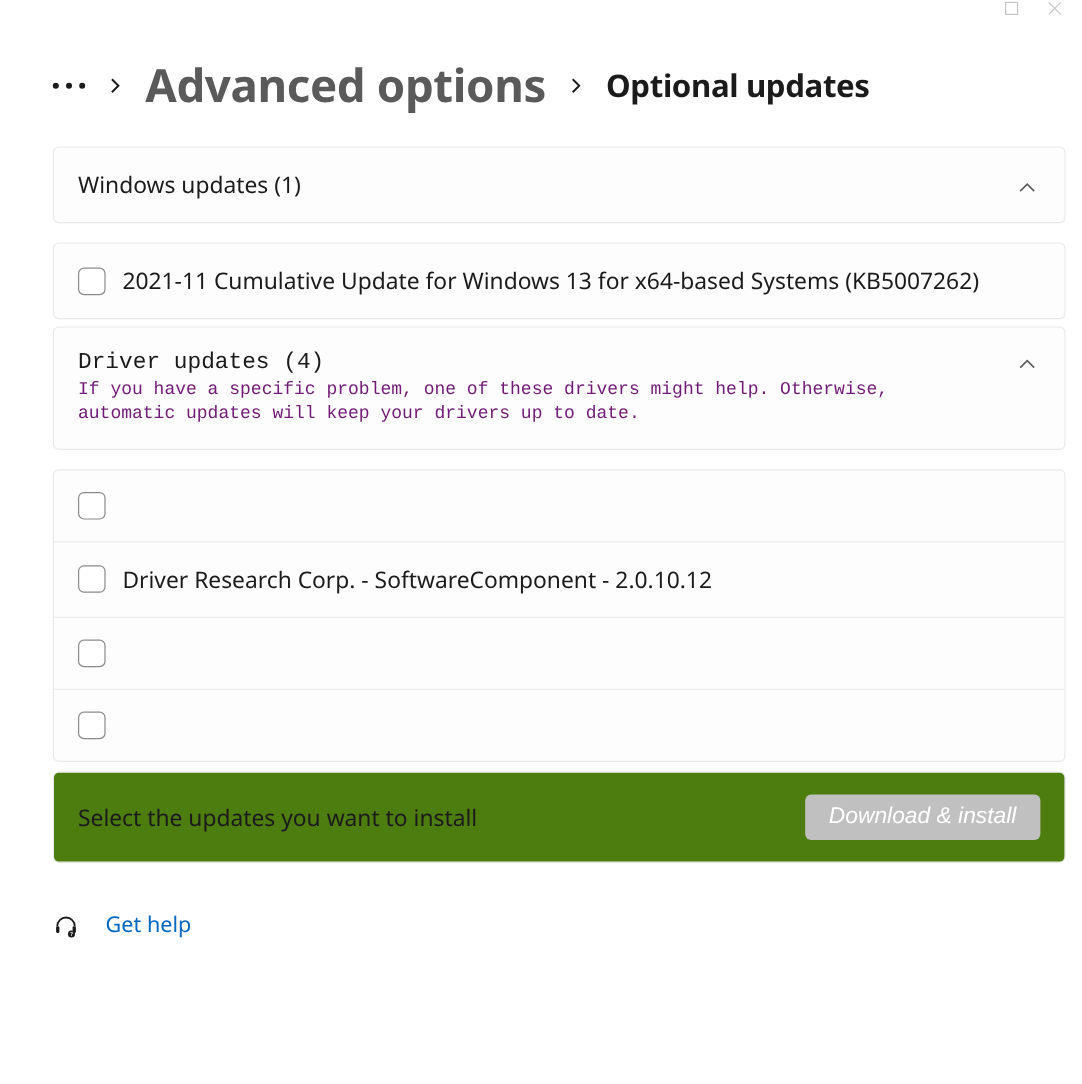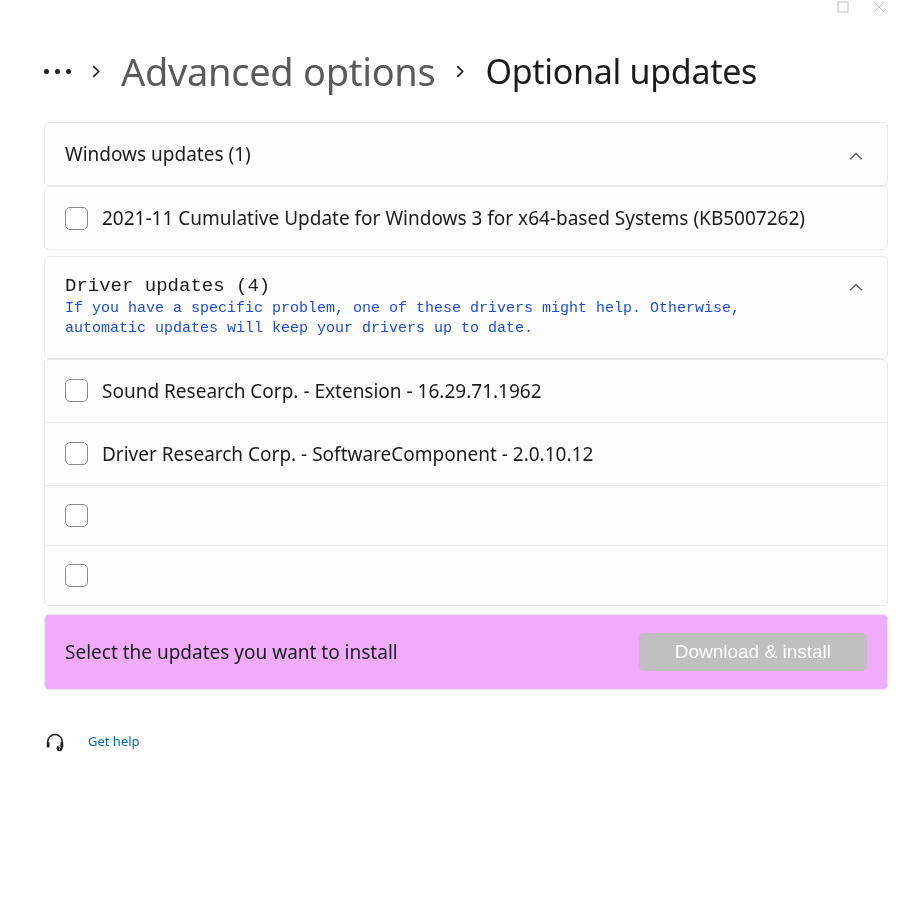--- a/index.html
+++ b/index.html
@@ -45,52 +45,52 @@
     background: #1b1b1b;
   }
   .chevron {
     width: 14px; height: 14px;
     display: inline-flex;
     align-items: center; justify-content: center;
     color: #1b1b1b;
   }
   .crumb-link {
     font-size: 38px;
-    font-weight: 400;
+    font-weight: 700;
     color: #5a5a5a;
     letter-spacing: -0.3px;
   }
   .crumb-current {
-    font-size: 34px;
-    font-weight: 400;
+    font-size: 26px;
+    font-weight: 700;
     color: #1b1b1b;
     letter-spacing: -0.3px;
   }
   .card {
     background: #fdfdfd;
     border: 1px solid #e9e9e9;
     border-radius: 5px;
-    margin-bottom: 0;
+    margin-bottom: 16px;
   }
   .group-header {
     padding: 18px 22px 18px 20px;
     display: flex;
     align-items: flex-start;
     gap: 12px;
     cursor: pointer;
   }
   .group-header .title-block { flex: 1; }
   .group-title {
     font-size: 19px;
     font-weight: 400;
     color: #1b1b1b;
   }
   .group-sub {
     font-size: 15px;
-    color: #1d4ed8;
+    color: #701a75;
     margin-top: 2px;
     line-height: 1.35;
     max-width: 720px;
   }
   .chevron-up {
     width: 16px; height: 16px;
     margin-top: 6px;
     color: #5e5e5e;
   }
   .item-list {
@@ -112,56 +112,57 @@
     border: 1.5px solid #8a8a8a;
     border-radius: 5px;
     background: #fff;
     flex-shrink: 0;
   }
   .item-label {
     font-size: 19px;
     color: #1b1b1b;
   }
   .footer-card {
-    background: #f0abfc;
+    background: #4d7c0f;
     border: 1px solid #e9e9e9;
     border-radius: 5px;
     padding: 18px 20px;
     display: flex;
     align-items: center;
     margin-top: 8px;
   }
   .footer-text {
     flex: 1;
     font-size: 19px;
     color: #1b1b1b;
   }
   .download-btn {
     background: #c0c0c0;
     color: #ffffff;
     font-size: 19px;
     border: none;
     border-radius: 5px;
-    padding: 8px 36px;
+    padding: 8px 20px;
     cursor: default;
+    font-style: italic;
   }
   .help-row {
     display: flex;
     align-items: center;
     gap: 22px;
     padding: 40px 0 0 0;
   }
   .help-icon {
     width: 22px; height: 22px;
     position: relative;
     color: #1b1b1b;
   }
   .help-link {
     color: #0067c0;
-    font-size: 13px;
+    font-size: 18px;
     text-decoration: none;
   }
 </style>
 </head>
 <body>
 
 <div class="window-controls">
   <div class="window-btn">
     <svg viewBox="0 0 12 12" width="12" height="12">
         <rect x="1" y="1" width="10" height="10" fill="none" stroke="currentColor" stroke-width="1"></rect>
@@ -204,41 +205,40 @@
       <span class="chevron-up">
         <svg viewBox="0 0 12 12" width="14" height="14">
             <path d="M1 8 L6 3 L11 8" fill="none" stroke="currentColor" stroke-width="1.2"></path>
           </svg>
       </span>
     </div>
   </div>
   <div class="item-list">
     <div class="item-row">
       <div class="checkbox"></div>
-      <div class="item-label">2021-11 Cumulative Update for Windows 3 for x64-based Systems (KB5007262)</div>
+      <div class="item-label">2021-11 Cumulative Update for Windows 13 for x64-based Systems (KB5007262)</div>
     </div>
   </div>
 
   <div class="card" style="margin-top:4px;font-family:Liberation Mono, monospace;">
     <div class="group-header">
       <div class="title-block">
         <div class="group-title">Driver updates (4)</div>
         <div class="group-sub">If you have a specific problem, one of these drivers might help. Otherwise, automatic updates will keep your drivers up to date.</div>
       </div>
       <span class="chevron-up">
         <svg viewBox="0 0 12 12" width="14" height="14">
             <path d="M1 8 L6 3 L11 8" fill="none" stroke="currentColor" stroke-width="1.2"></path>
           </svg>
       </span>
     </div>
   </div>
   <div class="item-list">
     <div class="item-row">
       <div class="checkbox"></div>
-      <div class="item-label">Sound Research Corp. - Extension - 16.29.71.1962</div>
     </div>
     <div class="item-row">
       <div class="checkbox"></div>
       <div class="item-label">Driver Research Corp. - SoftwareComponent - 2.0.10.12</div>
     </div>
     <div class="item-row">
       <div class="checkbox"></div>
     </div>
     <div class="item-row">
       <div class="checkbox"></div>

